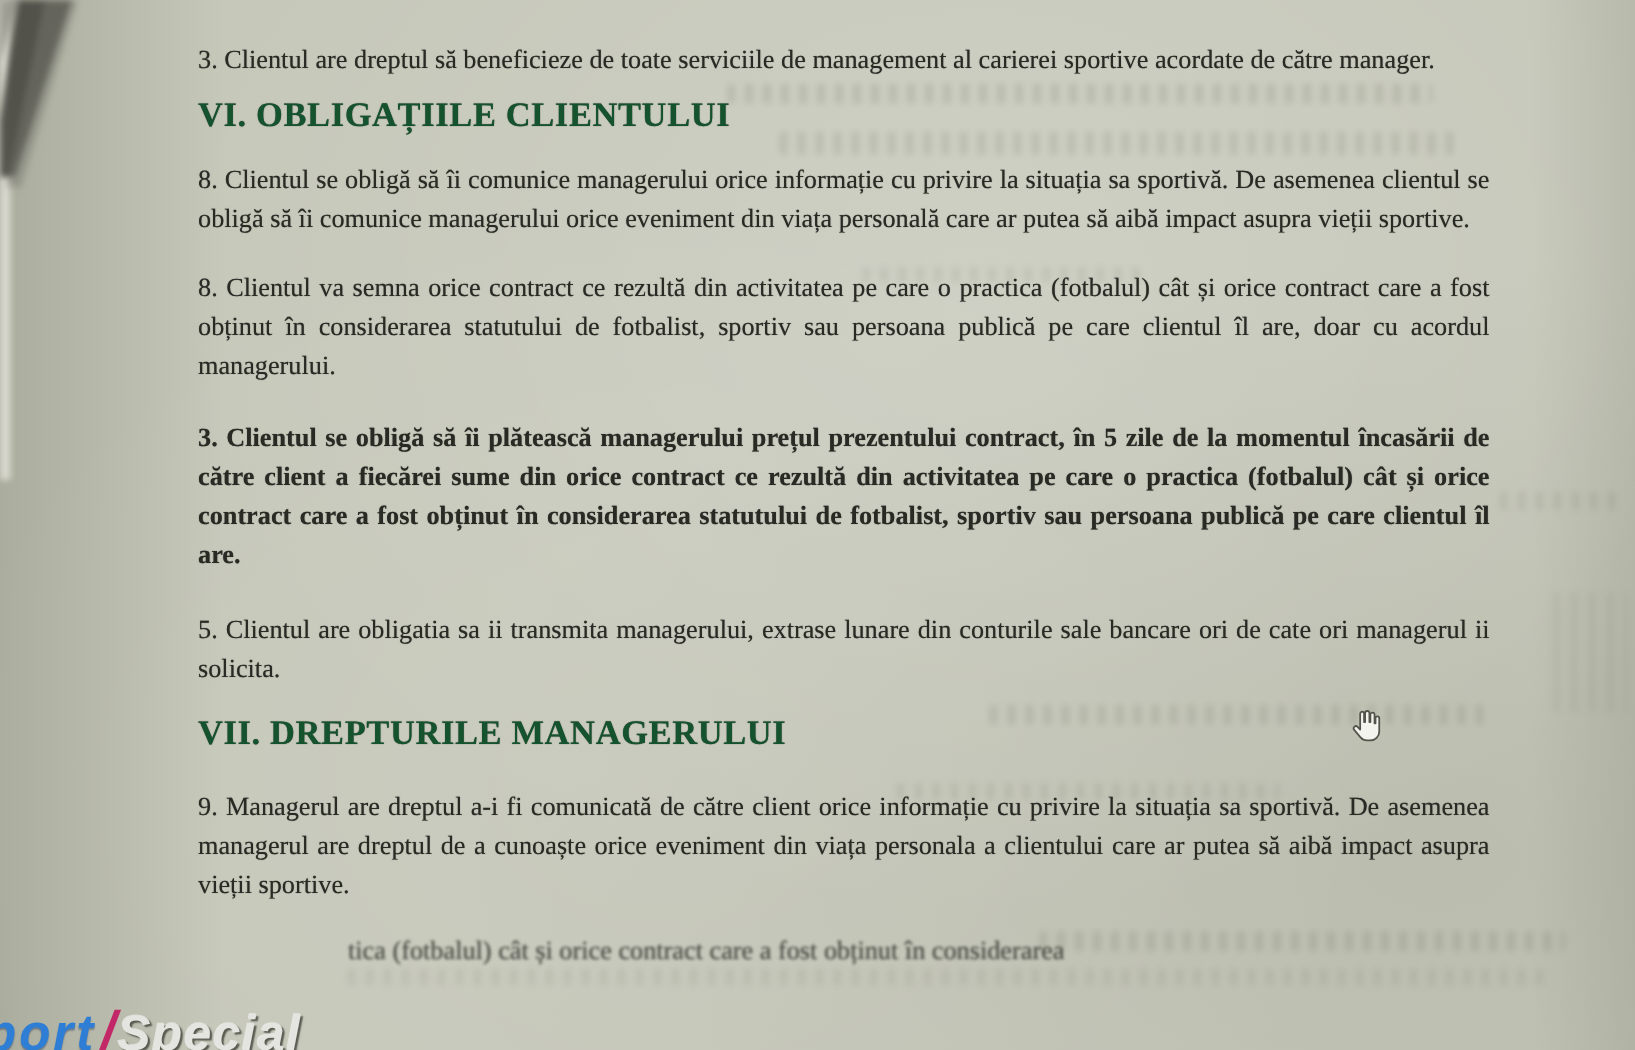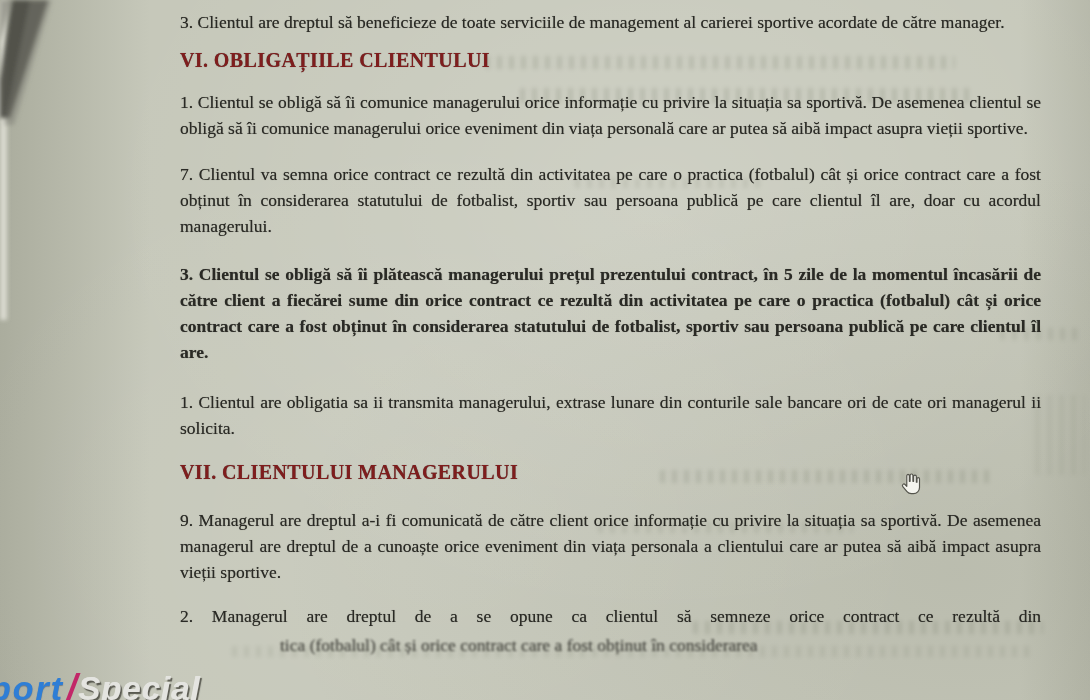--- a/index.html
+++ b/index.html
@@ -23,26 +23,26 @@
     background:linear-gradient(90deg, rgba(148,150,134,.55), rgba(158,160,144,.32) 55%, rgba(158,160,144,0));
   }
   .edge-light {
     position:absolute; left:0; top:0; width:7px; height:320px; z-index:2;
     background:rgba(226,226,216,.85); filter:blur(2px); pointer-events:none;
   }
   .corner-svg { position:absolute; left:0; top:0; z-index:2; pointer-events:none; }
 
   
   .doc {
-    position:absolute; left:132px; top:9px; width:861px; z-index:10;
-    color:#2a2a25; font-size:17.5px; line-height:26px;margin-left:48px;
+    position:absolute; left:132px; top:26px; width:861px; z-index:10;
+    color:#2a2a25; font-size:17.5px; line-height:26px;
   }
   .para  { text-align:justify; text-shadow:0 0 .7px rgba(42,42,37,.6); }
   .heading {
-    font-weight:bold; font-size:20px; letter-spacing:.4px; color:#7f1d1d;
+    font-weight:bold; font-size:23px; letter-spacing:.4px; color:#14532d;
     text-shadow:0 0 .7px rgba(30,30,26,.7);
   }
   .b0 { margin:0 0 12px 0; }
   .b1 { margin:0 0 16px 0; }
   .b2 { margin:0 0 20px 0; }
   .b3 { margin:0 0 22px 0; }
   .b4 { margin:0 0 24px 0;font-weight:bold; }
   .b5 { margin:0 0 18px 0; }
   .b6 { margin:0 0 22px 0; }
   .b7 { margin:0 0 18px 0; }
@@ -95,27 +95,26 @@
 <div class="ghost" style="left:1000px;top:328px; width:80px;  height:12px; opacity:.35;"></div>
 <div class="ghost" style="left:1035px;top:395px; width:50px;  height:80px; opacity:.2;"></div>
 <div class="ghost" style="left:660px; top:470px; width:335px; height:13px;"></div>
 <div class="ghost" style="left:598px; top:522px; width:255px; height:11px; opacity:.35;"></div>
 <div class="ghost" style="left:693px; top:621px; width:350px; height:13px;"></div>
 <div class="ghost" style="left:232px; top:646px; width:800px; height:11px; opacity:.3;"></div>
 
 <div class="doc">
   <div class="para b0">3. Clientul are dreptul să beneficieze de toate serviciile de management al carierei sportive acordate de către manager.</div>
   <div class="heading b1">VI. OBLIGAȚIILE CLIENTULUI</div>
-  <div class="para b2">1. Clientul se obligă să îi comunice managerului orice informație cu privire la situația sa sportivă. De asemenea clientul se obligă să îi comunice managerului orice eveniment din viața personală care ar putea să aibă impact asupra vieții sportive.</div>
-  <div class="para b3">7. Clientul va semna orice contract ce rezultă din activitatea pe care o practica (fotbalul) cât și orice contract care a fost obținut în considerarea statutului de fotbalist, sportiv sau persoana publică pe care clientul îl are, doar cu acordul managerului.</div>
+  <div class="para b2">8. Clientul se obligă să îi comunice managerului orice informație cu privire la situația sa sportivă. De asemenea clientul se obligă să îi comunice managerului orice eveniment din viața personală care ar putea să aibă impact asupra vieții sportive.</div>
+  <div class="para b3">8. Clientul va semna orice contract ce rezultă din activitatea pe care o practica (fotbalul) cât și orice contract care a fost obținut în considerarea statutului de fotbalist, sportiv sau persoana publică pe care clientul îl are, doar cu acordul managerului.</div>
   <div class="para b4">3. Clientul se obligă să îi plătească managerului prețul prezentului contract, în 5 zile de la momentul încasării de către client a fiecărei sume din orice contract ce rezultă din activitatea pe care o practica (fotbalul) cât și orice contract care a fost obținut în considerarea statutului de fotbalist, sportiv sau persoana publică pe care clientul îl are.</div>
-  <div class="para b5">1. Clientul are obligatia sa ii transmita managerului, extrase lunare din conturile sale bancare ori de cate ori managerul ii solicita.</div>
-  <div class="heading b6">VII. CLIENTULUI MANAGERULUI</div>
+  <div class="para b5">5. Clientul are obligatia sa ii transmita managerului, extrase lunare din conturile sale bancare ori de cate ori managerul ii solicita.</div>
+  <div class="heading b6">VII. DREPTURILE MANAGERULUI</div>
   <div class="para b7">9. Managerul are dreptul a-i fi comunicată de către client orice informație cu privire la situația sa sportivă. De asemenea managerul are dreptul de a cunoaște orice eveniment din viața personala a clientului care ar putea să aibă impact asupra vieții sportive.</div>
-  <div class="para b8">2. Managerul are dreptul de a se opune ca clientul să semneze orice contract ce rezultă din</div>
   <div class="para b9">tica (fotbalul) cât și orice contract care a fost obținut în considerarea</div>
 </div>
 
 <div class="cursor">
   <svg width="26" height="28" viewBox="0 0 24 26">
     <path d="M9.2 3.2c.75 0 1.3.58 1.3 1.3v5.1h.65V4.1c0-.75.58-1.32 1.32-1.32.74 0 1.32.57 1.32 1.32v5.5h.62V5.1c0-.72.56-1.3 1.28-1.3.72 0 1.28.58 1.28 1.3v5.3h.6V7.3c0-.65.5-1.2 1.15-1.2.66 0 1.18.55 1.18 1.2v8.1c0 3.1-2.5 5.6-5.6 5.6h-2c-1.55 0-3-.68-4-1.86l-3.9-4.7c-.5-.6-.42-1.5.18-2 .56-.46 1.38-.4 1.88.12l1.62 1.7V4.5c0-.72.56-1.3 1.3-1.3z" fill="#f4f4ee" stroke="#54544c" stroke-width="1.1" stroke-linejoin="round"></path>
   </svg>
 </div>
 
 <div class="watermark">

